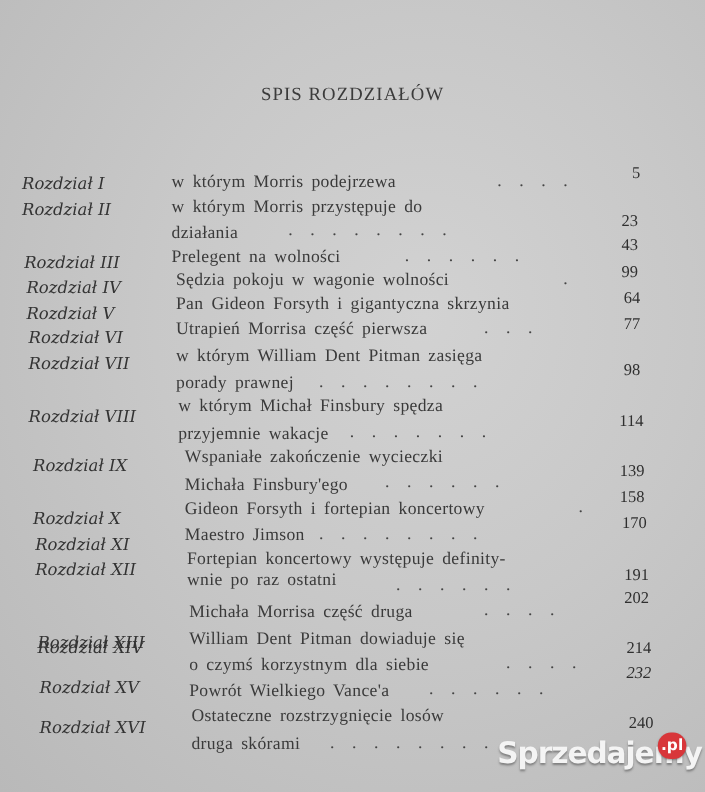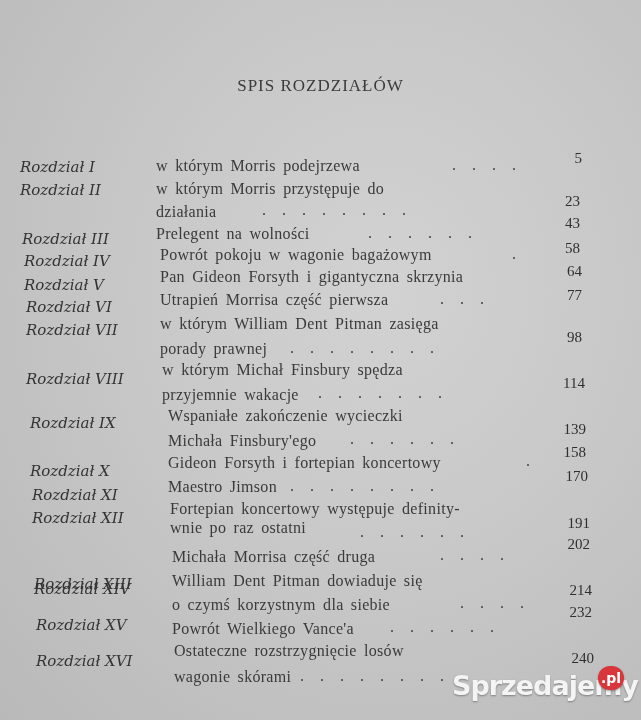--- a/index.html
+++ b/index.html
@@ -125,23 +125,23 @@
 
     <div>
       <span class="label" style="left:22px;top:230px;">Rozdział III</span>
       <span class="line" style="left:156px;top:225px;">Prelegent na wolności</span>
       <span class="dots" style="left:368px;top:224px;">.    .    .    .    .    .</span>
       <span class="page-num" style="left:540px;top:215px;">43</span>
     </div>
 
     <div>
       <span class="label" style="left:24px;top:252px;">Rozdział IV</span>
-      <span class="line" style="left:160px;top:246px;">Powrót pokoju w wagonie bagażowym</span>
+      <span class="line" style="left:160px;top:246px;">Sędzia pokoju w wagonie wolności</span>
       <span class="dots" style="left:512px;top:245px;">.</span>
-      <span class="page-num" style="left:540px;top:240px;">58</span>
+      <span class="page-num" style="left:540px;top:240px;">99</span>
     </div>
 
     <div>
       <span class="label" style="left:24px;top:276px;">Rozdział V</span>
       <span class="line" style="left:160px;top:268px;">Pan Gideon Forsyth i gigantyczna skrzynia</span>
       <span class="page-num" style="left:542px;top:263px;">64</span>
     </div>
 
     <div>
       <span class="label" style="left:26px;top:298px;">Rozdział VI</span>
@@ -208,27 +208,27 @@
       <span class="line" style="left:172px;top:572px;">William Dent Pitman dowiaduje się</span>
       <span class="line" style="left:172px;top:596px;">o czymś korzystnym dla siebie</span>
       <span class="dots" style="left:460px;top:594px;">.    .    .    .</span>
       <span class="page-num" style="left:552px;top:582px;">214</span>
     </div>
 
     <div>
       <span class="label" style="left:36px;top:616px;">Rozdział XV</span>
       <span class="line" style="left:172px;top:620px;">Powrót Wielkiego Vance'a</span>
       <span class="dots" style="left:390px;top:618px;">.    .    .    .    .    .</span>
-      <span class="page-num" style="left:552px;top:604px;">232</span>
+      <span class="page-num" style="left:552px;top:604px;font-style:italic;">232</span>
     </div>
 
     <div>
       <span class="label" style="left:36px;top:652px;">Rozdział XVI</span>
       <span class="line" style="left:174px;top:642px;">Ostateczne rozstrzygnięcie losów</span>
-      <span class="line" style="left:174px;top:668px;">wagonie skórami</span>
+      <span class="line" style="left:174px;top:668px;">druga skórami</span>
       <span class="dots" style="left:300px;top:667px;">.    .    .    .    .    .    .    .</span>
       <span class="page-num" style="left:554px;top:650px;">240</span>
     </div>
 
   </div>
 
   <div class="watermark">Sprzedajemy</div>
   <div class="watermark-badge">.pl</div>
 
 </div>

